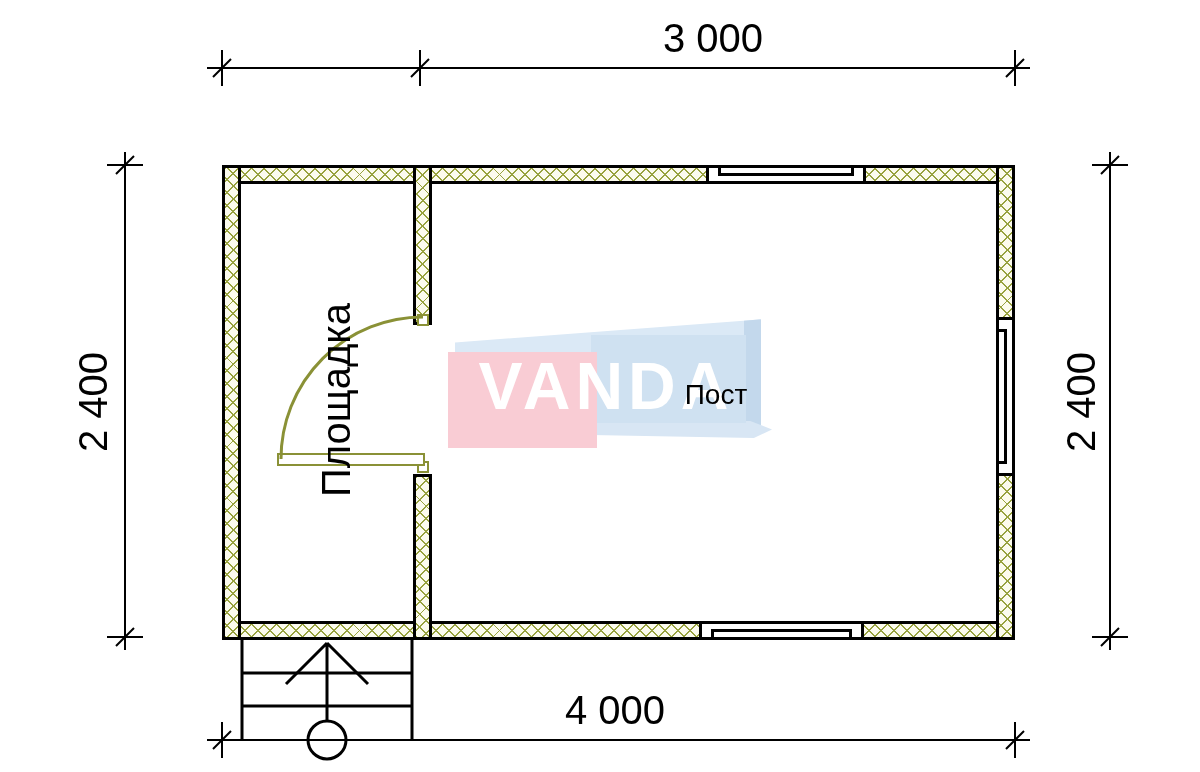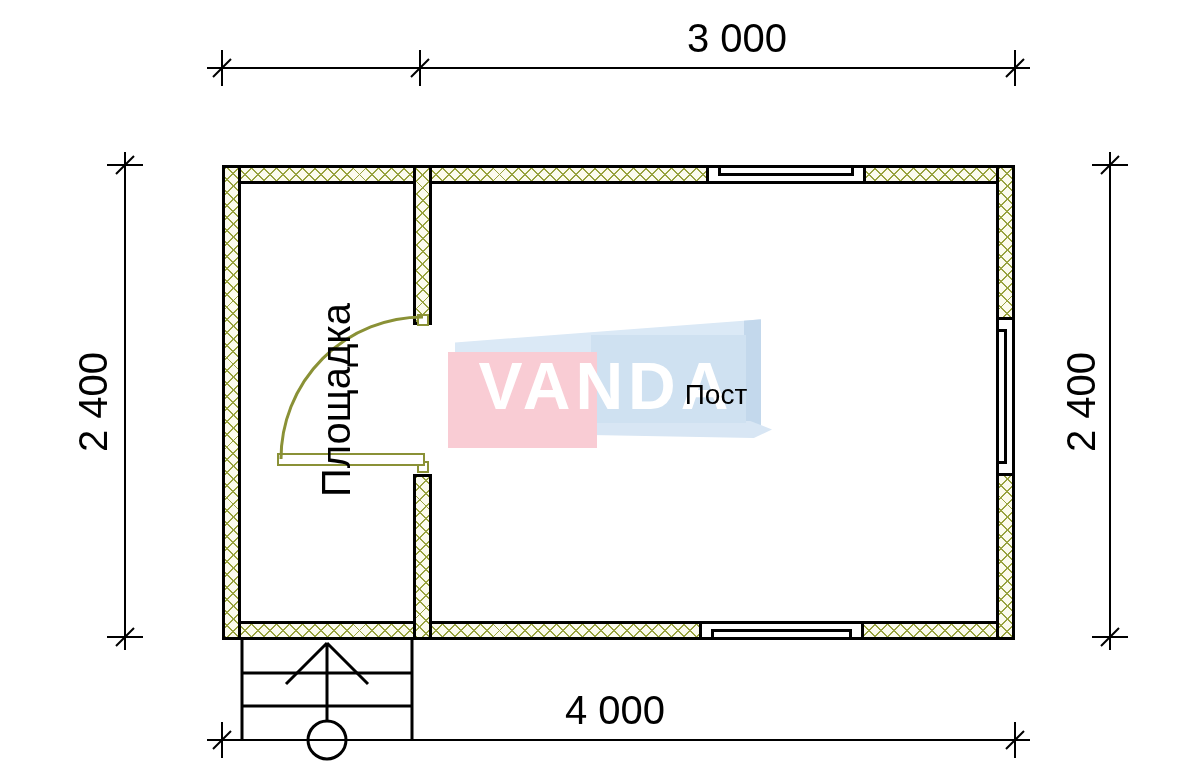--- a/index.html
+++ b/index.html
@@ -109,21 +109,21 @@
 
   <div>
     <div class="logo-part logo-top"></div>
     <div class="logo-part logo-side"></div>
     <div class="logo-part logo-bottom"></div>
     <div class="logo-part logo-blue-body"></div>
     <div class="logo-part logo-pink-body"></div>
     <div class="logo-text">VANDA</div>
   </div>
 
-  <div class="label dim-label" style="left:713px;top:38px;margin-left:24px;">3 000</div>
+  <div class="label dim-label" style="left:713px;top:38px;">3 000</div>
   <div class="label dim-label vert" style="left:93px;top:402px;">2 400</div>
   <div class="label dim-label vert" style="left:1081px;top:402px;">2 400</div>
   <div class="label dim-label" style="left:615px;top:710px;">4 000</div>
 
   <div class="label room-label vert" style="left:336px;top:400px;">Площадка</div>
   <div class="label room-label" style="left:716px;top:395px;">Пост</div>
 
 </div>
 
 </body></html>

